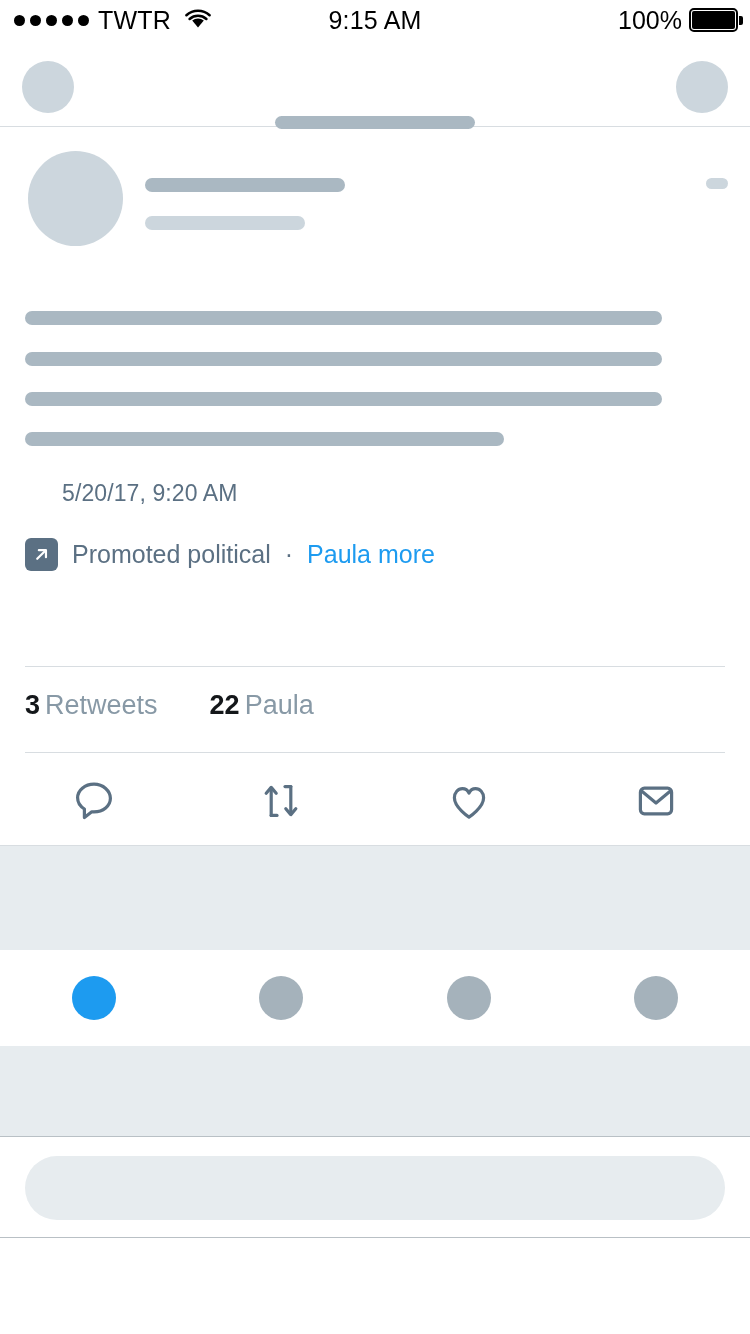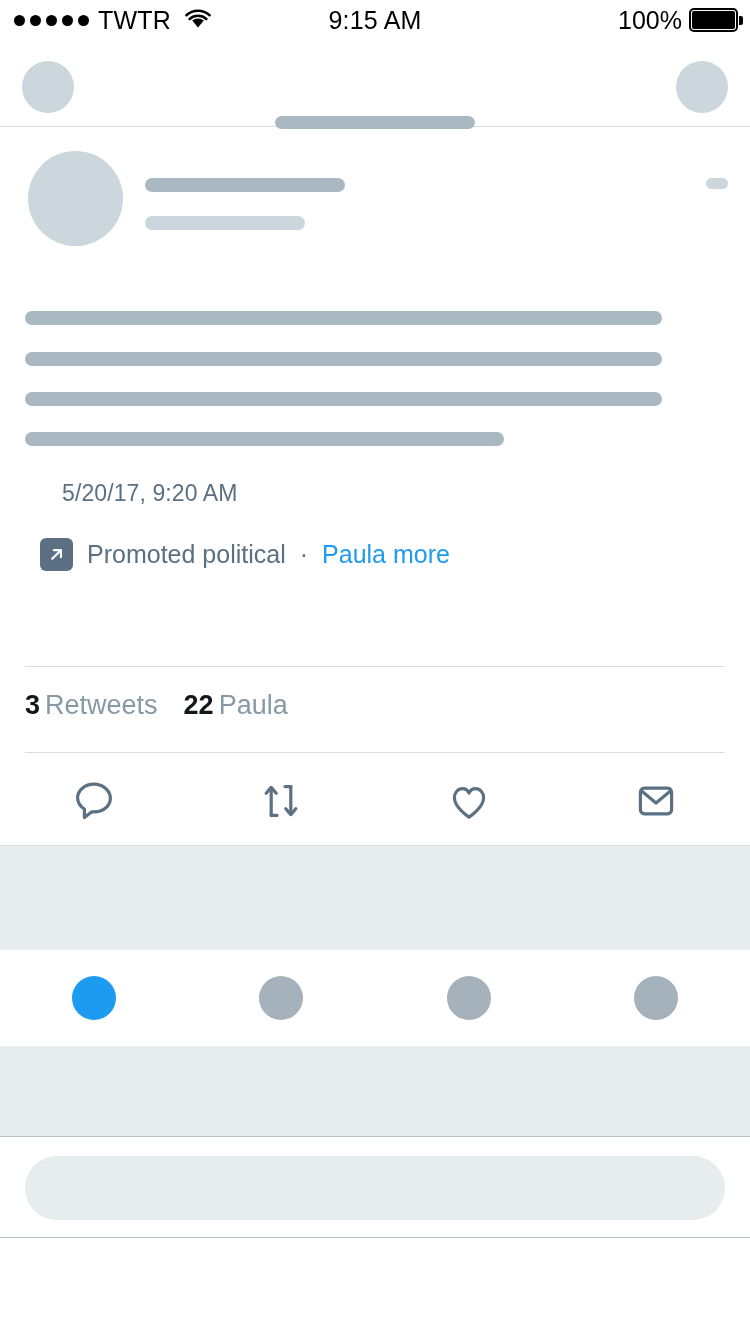--- a/index.html
+++ b/index.html
@@ -78,21 +78,21 @@
   }
   .body-line {
     position: absolute; left: 25px; height: 14px;
     background: #aab8c2; border-radius: 7px;
   }
   .timestamp {
     position: absolute; top: 480px; left: 25px;
     font-size: 23px; color: #5b7083; letter-spacing: .1px; margin-left: 37px;
   }
   .promoted-row {
-    position: absolute; top: 538px; left: 40px;
+    position: absolute; top: 538px; left: 25px;
     display: flex; align-items: center; gap: 14px;
     font-size: 25px; color: #5b7083;
   }
   .promo-icon {
     width: 33px; height: 33px; border-radius: 6px; background: #5b7083;
     display: flex; align-items: center; justify-content: center; flex: 0 0 auto;
   }
   .promoted-label { color: #5b7083; }
   .dot-sep { color: #5b7083; }
   .learn-more { color: #1d9bf0; }
@@ -100,21 +100,21 @@
     position: absolute; top: 576px; left: 25px; width: 665px;
     font-size: 25px; line-height: 34px; color: #5b7083;
   }
 
   
   .divider {
     position: absolute; left: 25px; width: 700px; height: 1px; background: #d8dde1;
   }
   .stats {
     position: absolute; top: 690px; left: 25px;
-    display: flex; align-items: baseline; gap: 26px;
+    display: flex; align-items: baseline; gap: 52px;
     font-size: 27px; color: #8899a6;
   }
   .stat { white-space: nowrap; }
   .stat b { color: #14171a; font-weight: bold; margin-right: 5px; }
 
   
   .actions {
     position: absolute; top: 760px; left: 0; width: 750px; height: 85px;
     display: flex; align-items: center;
   }

